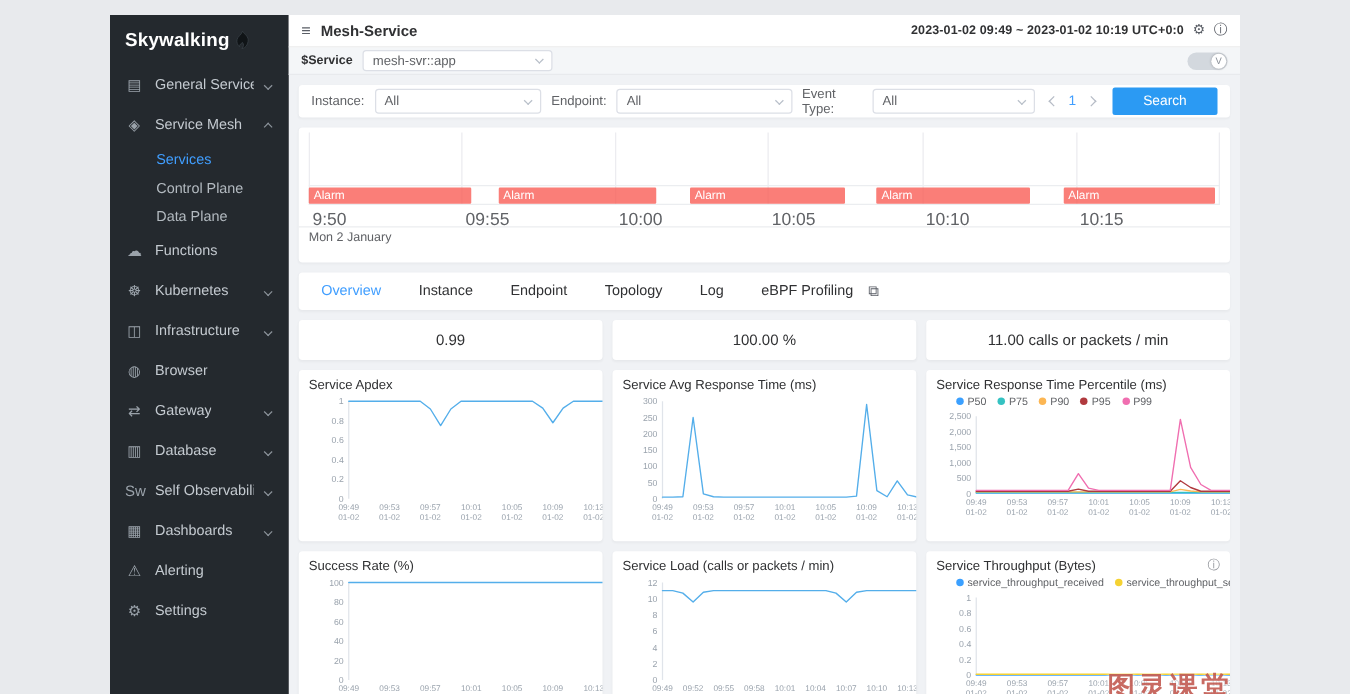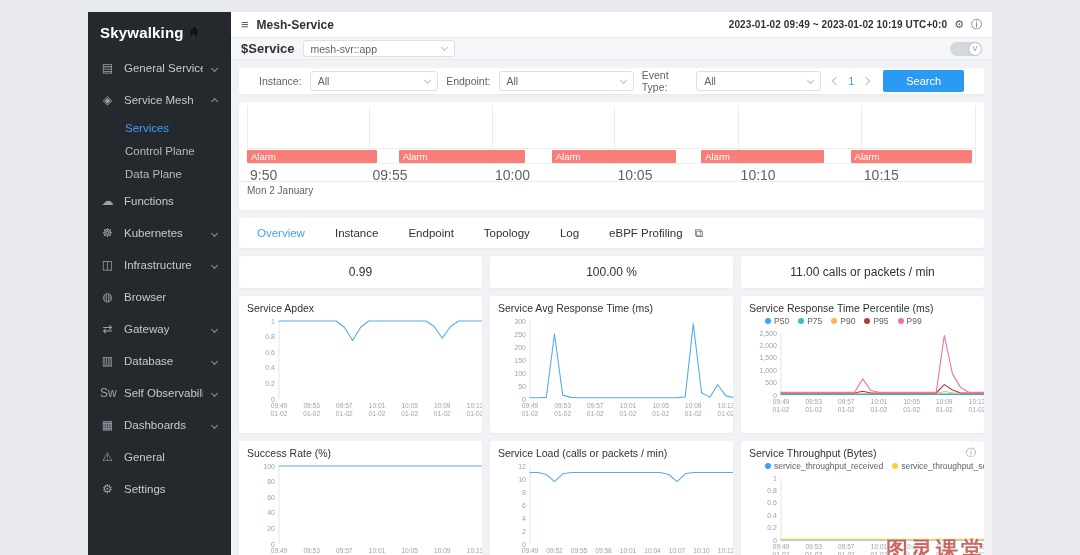--- a/index.html
+++ b/index.html
@@ -23,31 +23,31 @@
   
   .main { flex:1; min-width:0; display:flex; flex-direction:column; }
   .topbar { height:26px; background:#fff; border-bottom:1px solid #ececec; display:flex; align-items:center; padding:0 10px; gap:8px; flex:0 0 26px; }
   .menu-icon { font-size:13px; color:#5a5e66; line-height:1; }
   .page-title { font-size:12px; font-weight:bold; color:#303133; }
   .topbar-right { margin-left:auto; display:flex; align-items:center; gap:7px; }
   .time-range { font-size:10px; font-weight:600; color:#303133; letter-spacing:.1px; }
   .topbar-ic { font-size:11px; color:#5a5e66; cursor:pointer; line-height:1; }
 
   .servicebar { height:22px; background:#f4f6f8; border-bottom:1px solid #e8eaed; display:flex; align-items:center; padding:0 10px; gap:8px; flex:0 0 22px; }
-  .svc-label { font-size:13px; font-weight:bold; color:#303133;text-align:right; }
+  .svc-label { font-size:10px; font-weight:bold; color:#303133;text-align:right; }
   .svc-select { width:152px; height:17px; background:#fff; border:1px solid #dcdfe6; border-radius:3px; display:flex; align-items:center; justify-content:space-between; padding:0 7px; font-size:10.5px; color:#606266; cursor:pointer; }
   .caret { width:5px; height:5px; border-right:1.3px solid #b8bfc9; border-bottom:1.3px solid #b8bfc9; transform:rotate(45deg); margin-top:-2px; flex:0 0 5px; }
   .toggle { margin-left:auto; width:32px; height:14px; border-radius:8px; background:#d3d8de; position:relative; cursor:pointer; flex:0 0 32px; }
   .toggle-knob { position:absolute; top:1px; right:1px; width:12px; height:12px; border-radius:50%; background:#fff; box-shadow:0 0 2px rgba(0,0,0,.3); font-size:7.5px; color:#8a9098; display:flex; align-items:center; justify-content:center; }
 
   .content { flex:1; min-height:0; padding:8px; display:flex; flex-direction:column; gap:8px; overflow:hidden; }
   .panel { background:#fff; border-radius:3px; box-shadow:0 1px 2px rgba(0,0,0,.04); }
 
   
-  .filter-row { height:26px; flex:0 0 26px; display:flex; align-items:center; gap:8px; padding:0 20px; }
+  .filter-row { height:26px; flex:0 0 26px; display:flex; align-items:center; gap:8px; padding:0 10px; }
   .flt-label { font-size:10.5px; color:#606266; }
   .flt-select { height:20px; background:#fff; border:1px solid #dcdfe6; border-radius:3px; display:flex; align-items:center; justify-content:space-between; padding:0 7px; font-size:10.5px; color:#606266; cursor:pointer; }
   .w150 { width:150px; } .w158 { width:158px; } .w146 { width:146px; }
   .pager { display:flex; align-items:center; gap:9px; margin-left:4px; }
   .pg-arrow { width:6px; height:6px; border-right:1.4px solid #b6bcc6; border-bottom:1.4px solid #b6bcc6; cursor:pointer; }
   .pg-prev { transform:rotate(135deg); }
   .pg-next { transform:rotate(-45deg); }
   .pg-num { font-size:11px; color:#409eff; cursor:pointer; }
   .search-btn { width:96px; height:22px; background:#2b9af3; color:#fff; border:none; border-radius:2px; font-size:11px; font-family:inherit; cursor:pointer; margin-left:6px; }
 
@@ -144,21 +144,21 @@
           <span class="mi-label">Self Observability</span>
           <span class="chev "></span>
         </div>
         <div class="menu-item">
           <span class="mi-icon">▦</span>
           <span class="mi-label">Dashboards</span>
           <span class="chev "></span>
         </div>
         <div class="menu-item">
           <span class="mi-icon">⚠</span>
-          <span class="mi-label">General</span>
+          <span class="mi-label">Alerting</span>
         </div>
         <div class="menu-item">
           <span class="mi-icon">⚙</span>
           <span class="mi-label">Settings</span>
         </div>
       </nav>
   </aside>
 
   <div class="main">
 

